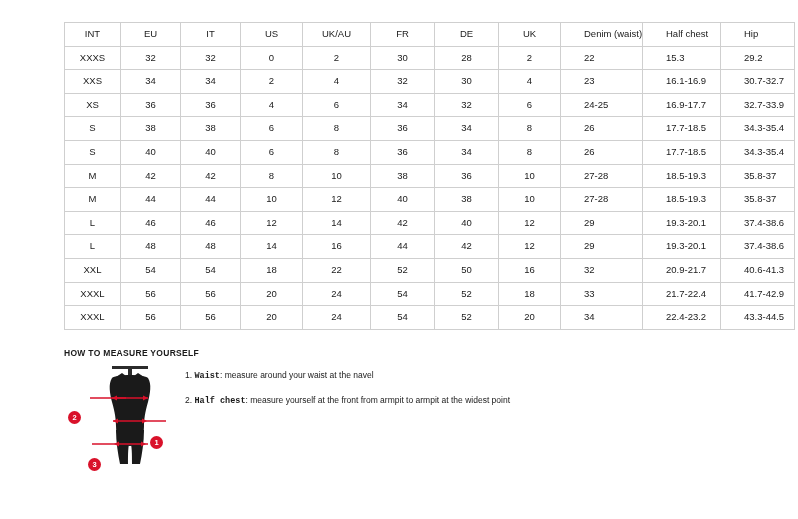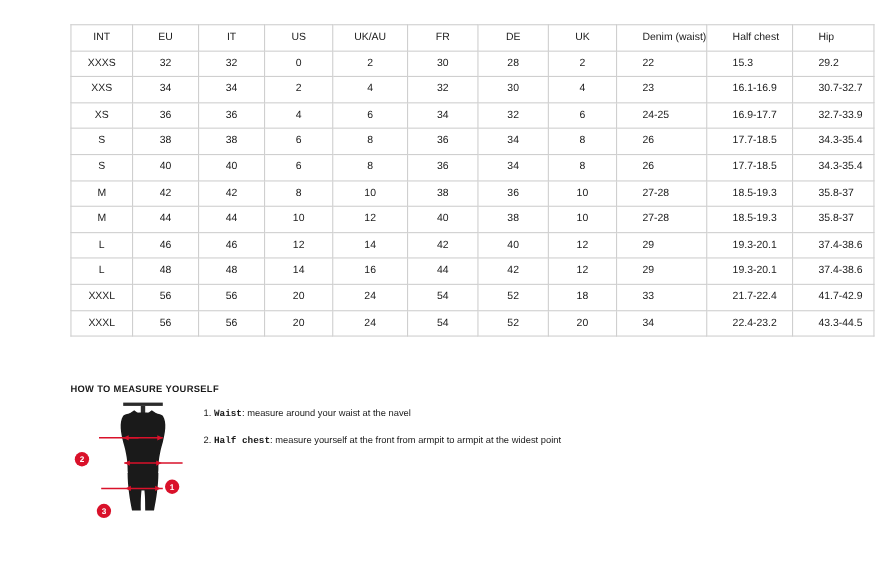--- a/index.html
+++ b/index.html
@@ -269,20 +269,33 @@
             <td>14</td>
             <td>16</td>
             <td>44</td>
             <td>42</td>
             <td>12</td>
             <td class="lefty">29</td>
             <td class="lefty">19.3-20.1</td>
             <td class="lefty">37.4-38.6</td>
           </tr>
           <tr>
+            <td>XXL</td>
+            <td>54</td>
+            <td>54</td>
+            <td>18</td>
+            <td>22</td>
+            <td>52</td>
+            <td>50</td>
+            <td>16</td>
+            <td class="lefty">32</td>
+            <td class="lefty">20.9-21.7</td>
+            <td class="lefty">40.6-41.3</td>
+          </tr>
+          <tr>
             <td>XXXL</td>
             <td>56</td>
             <td>56</td>
             <td>20</td>
             <td>24</td>
             <td>54</td>
             <td>52</td>
             <td>18</td>
             <td class="lefty">33</td>
             <td class="lefty">21.7-22.4</td>

